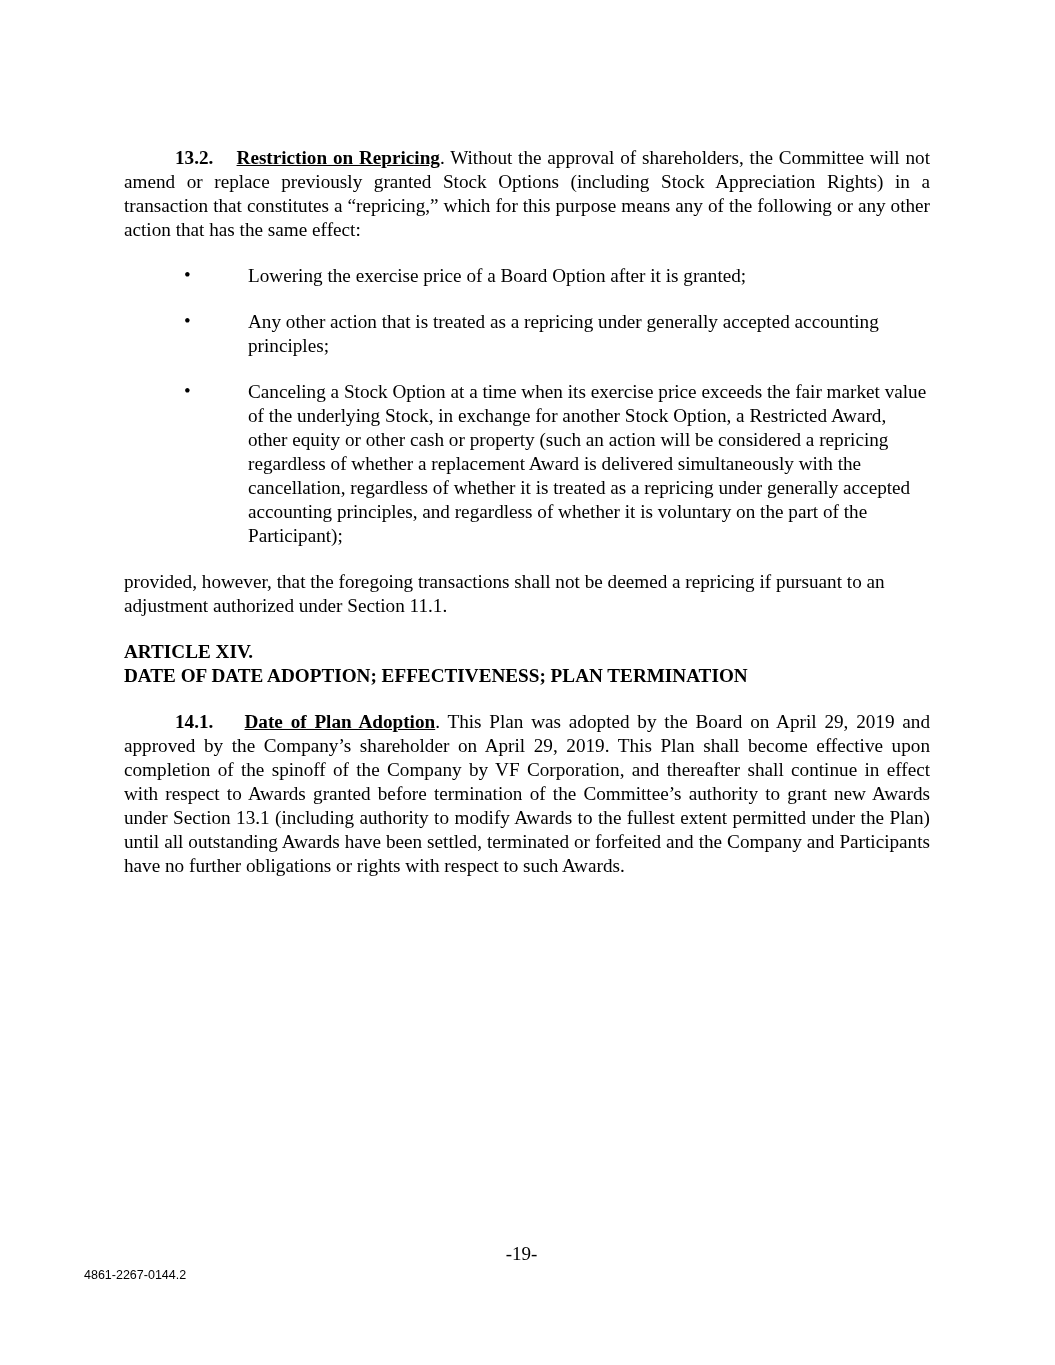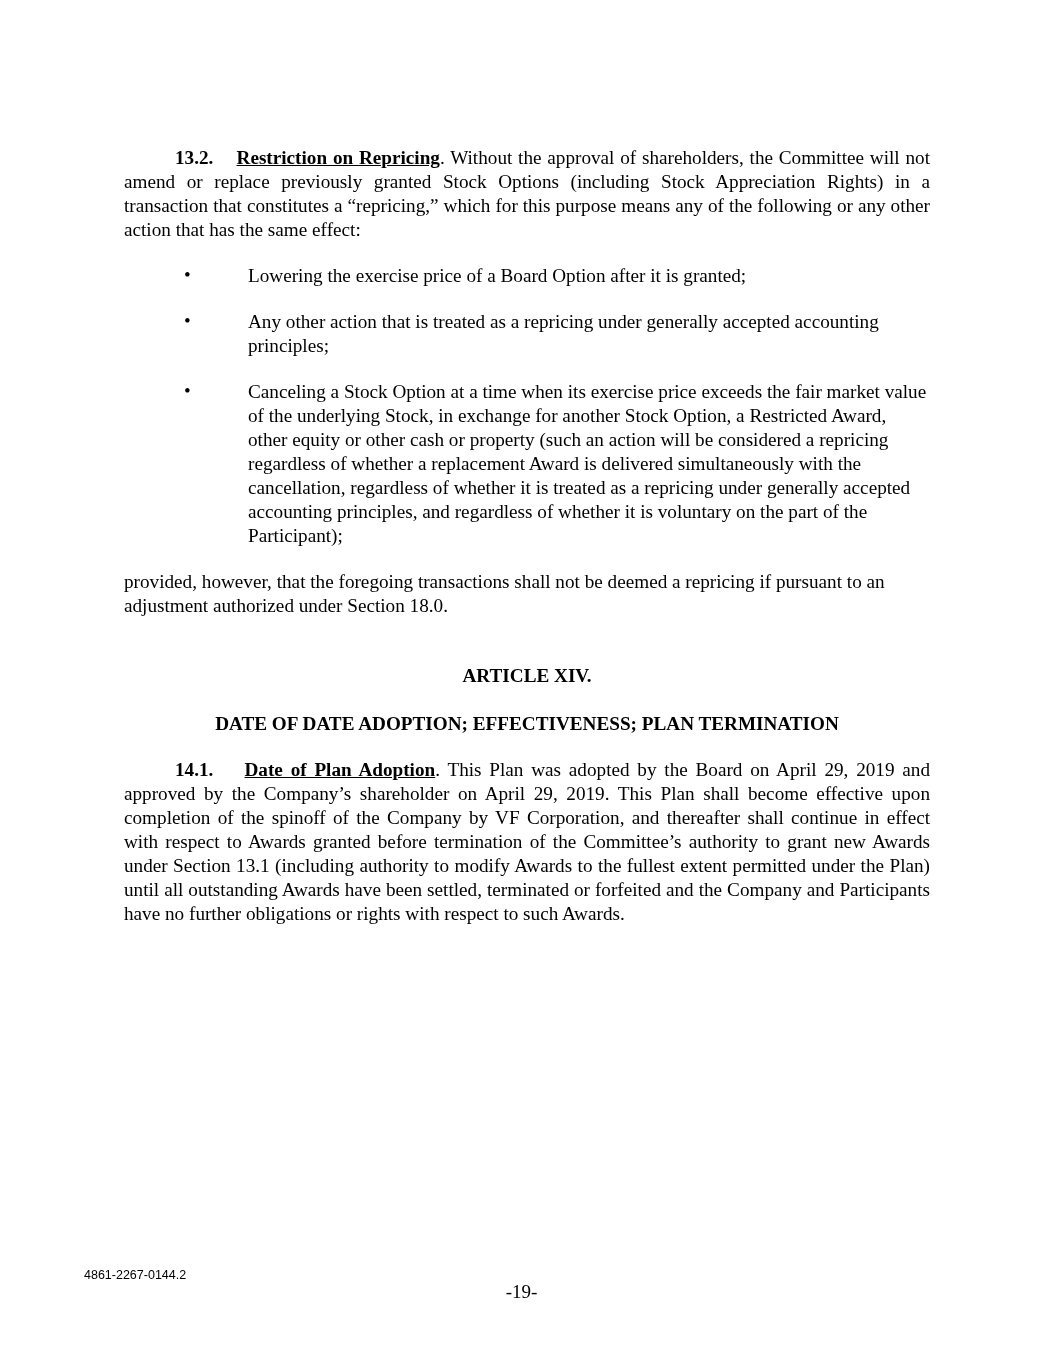--- a/index.html
+++ b/index.html
@@ -7,22 +7,22 @@
          font-family: "Liberation Serif", serif; color: #000; font-size: 19.2px; }
   .page { position: absolute; left: 124px; top: 124px; width: 806px; }
   p { margin: 0; line-height: 24px; }
   .just { text-align: justify; }
   .indent { text-indent: 51px; }
   .secnum { font-weight: bold; }
   .sectitle { font-weight: bold; text-decoration: underline; }
   .gap { height: 22px; }
   .bullet-row { position: relative; padding-left: 124px; }
   .bullet { position: absolute; left: 60px; top: 0; }
-  .center { text-align: center; font-weight: bold; margin-top: 24px; }
-  .pagenum { position: absolute; top: 1243px; left: 0; width: 1043px; text-align: center; font-size: 19px; margin-top: 38px; }
+  .center { text-align: left; font-weight: bold; }
+  .pagenum { position: absolute; top: 1243px; left: 0; width: 1043px; text-align: center; font-size: 19px; }
   .docid { position: absolute; top: 1268px; left: 58px; font-family: "Liberation Sans", sans-serif; font-size: 12.5px; margin-left: 26px; }
 </style>
 </head>
 <body>
 
 <div class="page">
   <div class="gap"></div>
 
   <p class="just indent">
     <span class="secnum">13.2.</span>&nbsp;&nbsp;&nbsp;&nbsp;<span class="sectitle">Restriction on Repricing</span><span>.  Without the approval of shareholders, the Committee will not amend or replace previously granted Stock Options (including Stock Appreciation Rights) in a transaction that constitutes a “repricing,” which for this purpose means any of the following or any other action that has the same effect:</span>
@@ -38,21 +38,21 @@
     <span class="bullet">•</span>
     <p>Any other action that is treated as a repricing under generally accepted accounting principles;</p>
   </div>
   <div class="gap"></div>
   <div class="bullet-row">
     <span class="bullet">•</span>
     <p>Canceling a Stock Option at a time when its exercise price exceeds the fair market value of the underlying Stock, in exchange for another Stock Option, a Restricted Award, other equity or other cash or property (such an action will be considered a repricing regardless of whether a replacement Award is delivered simultaneously with the cancellation, regardless of whether it is treated as a repricing under generally accepted accounting principles, and regardless of whether it is voluntary on the part of the Participant);</p>
   </div>
   <div class="gap"></div>
 
-  <p>provided, however, that the foregoing transactions shall not be deemed a repricing if pursuant to an adjustment authorized under Section 18.0.</p>
+  <p>provided, however, that the foregoing transactions shall not be deemed a repricing if pursuant to an adjustment authorized under Section 11.1.</p>
   <div class="gap"></div>
 
   <p class="center">ARTICLE XIV.</p>
   <p class="center">DATE OF DATE ADOPTION; EFFECTIVENESS; PLAN TERMINATION</p>
   <div class="gap"></div>
 
   <p class="just indent">
     <span class="secnum">14.1.</span>&nbsp;&nbsp;&nbsp;&nbsp;<span class="sectitle">Date of Plan Adoption</span><span>.  This Plan was adopted by the Board on April 29, 2019 and approved by the Company’s shareholder on April 29, 2019.  This Plan shall become effective upon completion of the spinoff of the Company by VF Corporation, and thereafter shall continue in effect with respect to Awards granted before termination of the Committee’s authority to grant new Awards under Section 13.1 (including authority to modify Awards to the fullest extent permitted under the Plan) until all outstanding Awards have been settled, terminated or forfeited and the Company and Participants have no further obligations or rights with respect to such Awards.</span>
   </p>
 </div>

